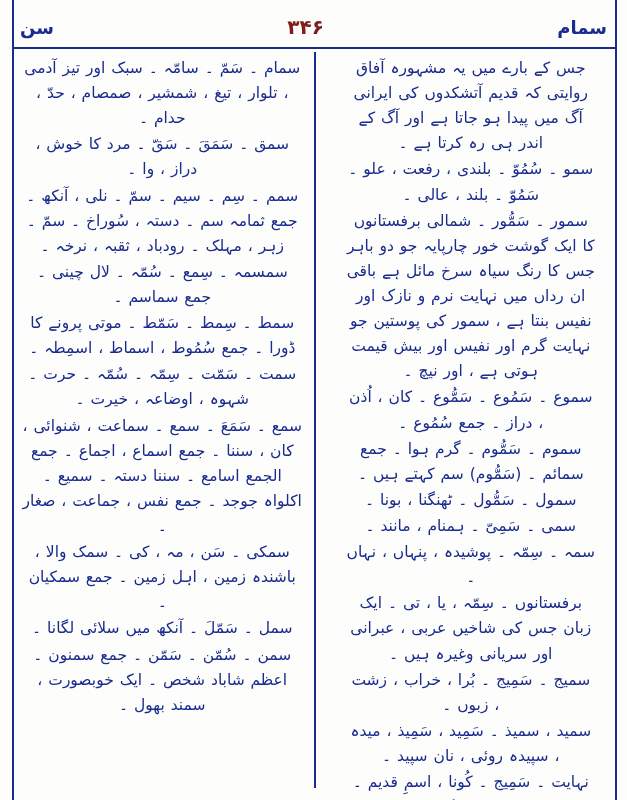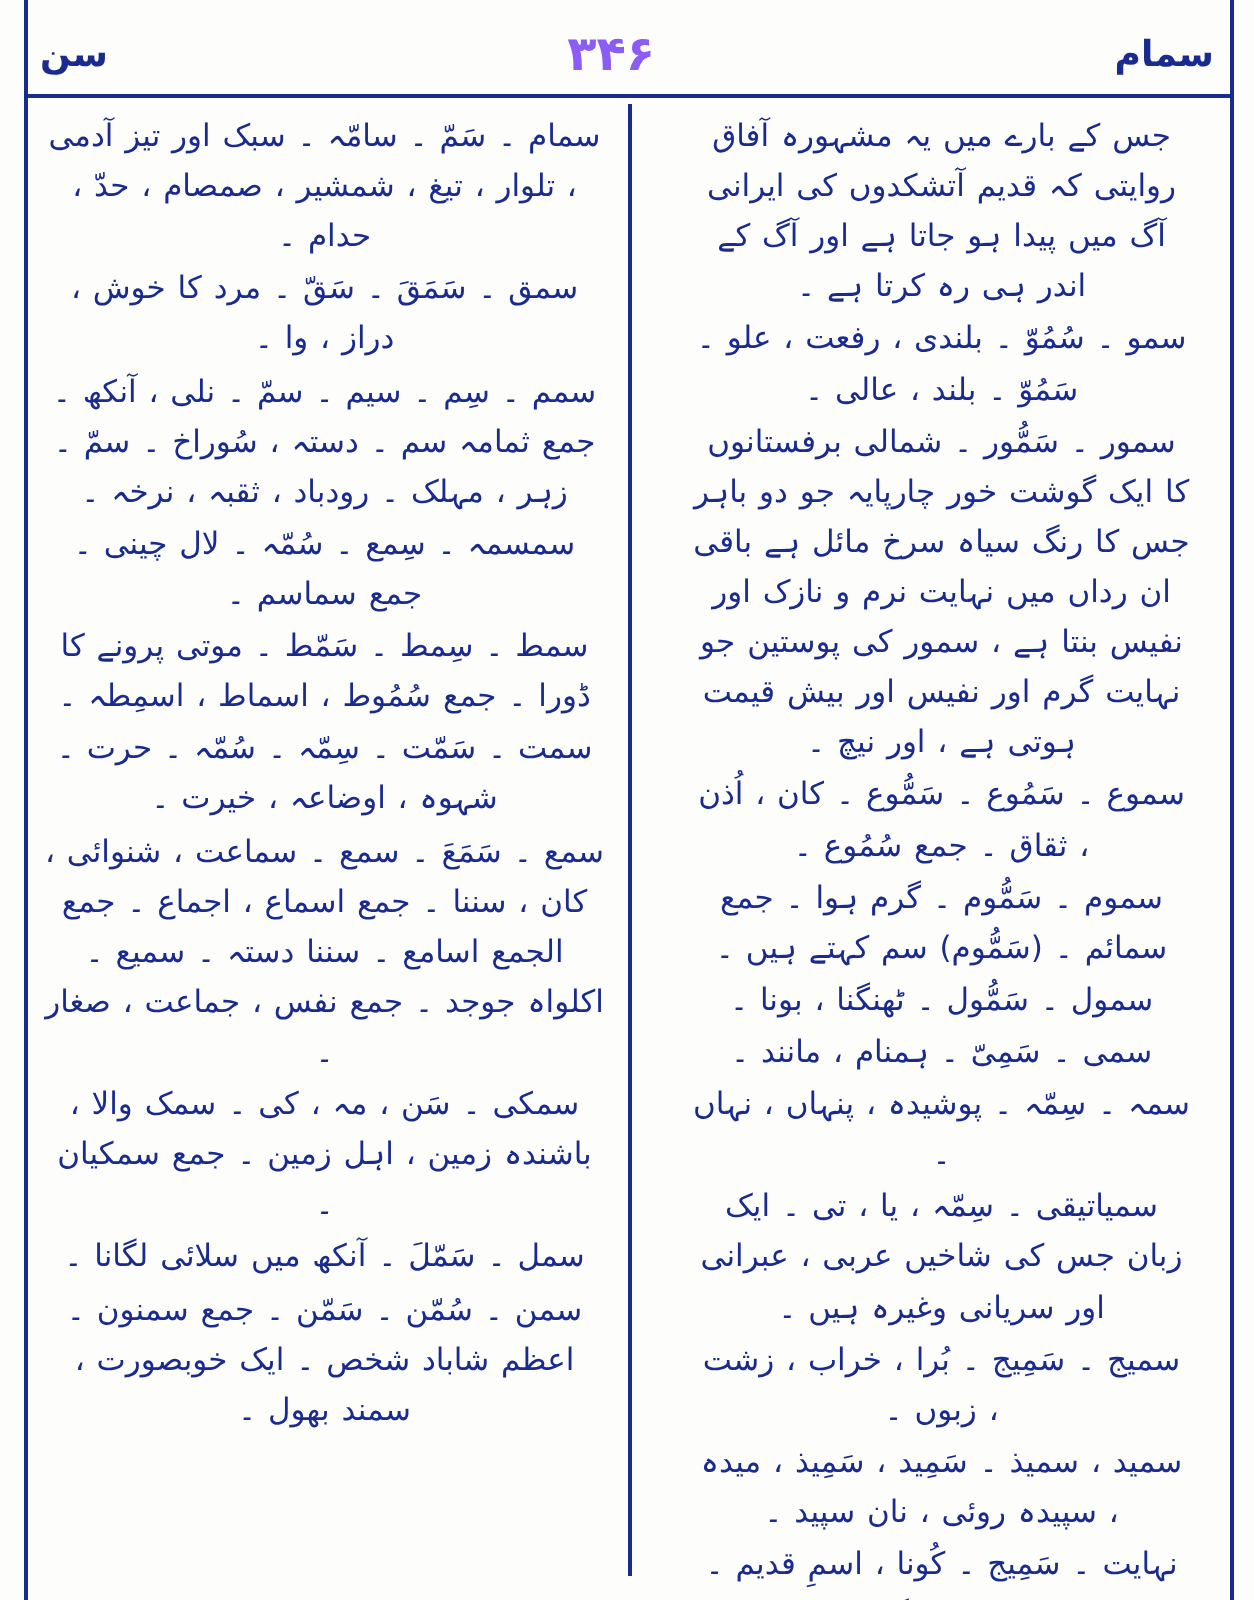--- a/index.html
+++ b/index.html
@@ -44,22 +44,22 @@
     justify-content: space-between;
     direction: rtl;
   }
   .header-word {
     font-size: 18px;
     font-weight: bold;
     color: #1a2b8f;
     letter-spacing: 1px;
   }
   .header-page {
-    font-size: 24px;
-    color: #8b5cf6;
+    font-size: 20px;
+    color: #7f1d1d;
     font-weight: bold;
   }
   .header-rule {
     position: absolute;
     top: 47px;
     left: 14px;
     right: 12px;
     height: 2px;
     background: #1a2b8f;
   }
@@ -131,26 +131,26 @@
       <div class="entry">سمل ۔ سَمّلَ ۔ آنکھ میں سلائی لگانا ۔</div>
       <div class="entry">سمن ۔ سُمّن ۔ سَمّن ۔ جمع سمنون ۔ اعظم شاباد شخص ۔ ایک خوبصورت ، سمند بھول ۔</div>
 
       <div class="entry"></div>
     </div>
 
     <div class="col col-left">
       <div class="entry">جس کے بارے میں یہ مشہورہ آفاق روایتی کہ قدیم آتشکدوں کی ایرانی آگ میں پیدا ہو جاتا ہے اور آگ کے اندر ہی رہ کرتا ہے ۔</div>
       <div class="entry">سمو ۔ سُمُوّ ۔ بلندی ، رفعت ، علو ۔ سَمُوّ ۔ بلند ، عالی ۔</div>
       <div class="entry">سمور ۔ سَمُّور ۔ شمالی برفستانوں کا ایک گوشت خور چارپایہ جو دو باہر جس کا رنگ سیاہ سرخ مائل ہے باقی ان رداں میں نہایت نرم و نازک اور نفیس بنتا ہے ، سمور کی پوستین جو نہایت گرم اور نفیس اور بیش قیمت ہوتی ہے ، اور نیچ ۔</div>
-      <div class="entry">سموع ۔ سَمُوع ۔ سَمُّوع ۔ کان ، اُذن ، ثقاق ۔ جمع سُمُوع ۔</div>
+      <div class="entry">سموع ۔ سَمُوع ۔ سَمُّوع ۔ کان ، اُذن ، دراز ۔ جمع سُمُوع ۔</div>
       <div class="entry">سموم ۔ سَمُّوم ۔ گرم ہوا ۔ جمع سمائم ۔ (سَمُّوم) سم کہتے ہیں ۔</div>
       <div class="entry">سمول ۔ سَمُّول ۔ ٹھنگنا ، بونا ۔</div>
       <div class="entry">سمی ۔ سَمِیّ ۔ ہمنام ، مانند ۔</div>
       <div class="entry">سمہ ۔ سِمّہ ۔ پوشیدہ ، پنہاں ، نہاں ۔</div>
-      <div class="entry">سمیاتیقی ۔ سِمّہ ، یا ، تی ۔ ایک زبان جس کی شاخیں عربی ، عبرانی اور سریانی وغیرہ ہیں ۔</div>
+      <div class="entry">برفستانوں ۔ سِمّہ ، یا ، تی ۔ ایک زبان جس کی شاخیں عربی ، عبرانی اور سریانی وغیرہ ہیں ۔</div>
       <div class="entry">سمیج ۔ سَمِیج ۔ بُرا ، خراب ، زشت ، زبوں ۔</div>
       <div class="entry">سمید ، سمیذ ۔ سَمِید ، سَمِیذ ، میدہ ، سپیدہ روئی ، نان سپید ۔</div>
       <div class="entry">نہایت ۔ سَمِیج ۔ کُونا ، اسمِ قدیم ۔</div>
       <div class="entry">سمیرا ۔ سَمِیّہ ۔ سینگی جس کے جام بدن کا خون کھینچتے ہیں ۔</div>
       <div class="entry">سمیع ۔ سَمِیع ۔ نام خدا ، سننے والا ۔ جمع سمیعین ۔</div>
 
     </div>
 
   </div>
 </div>

